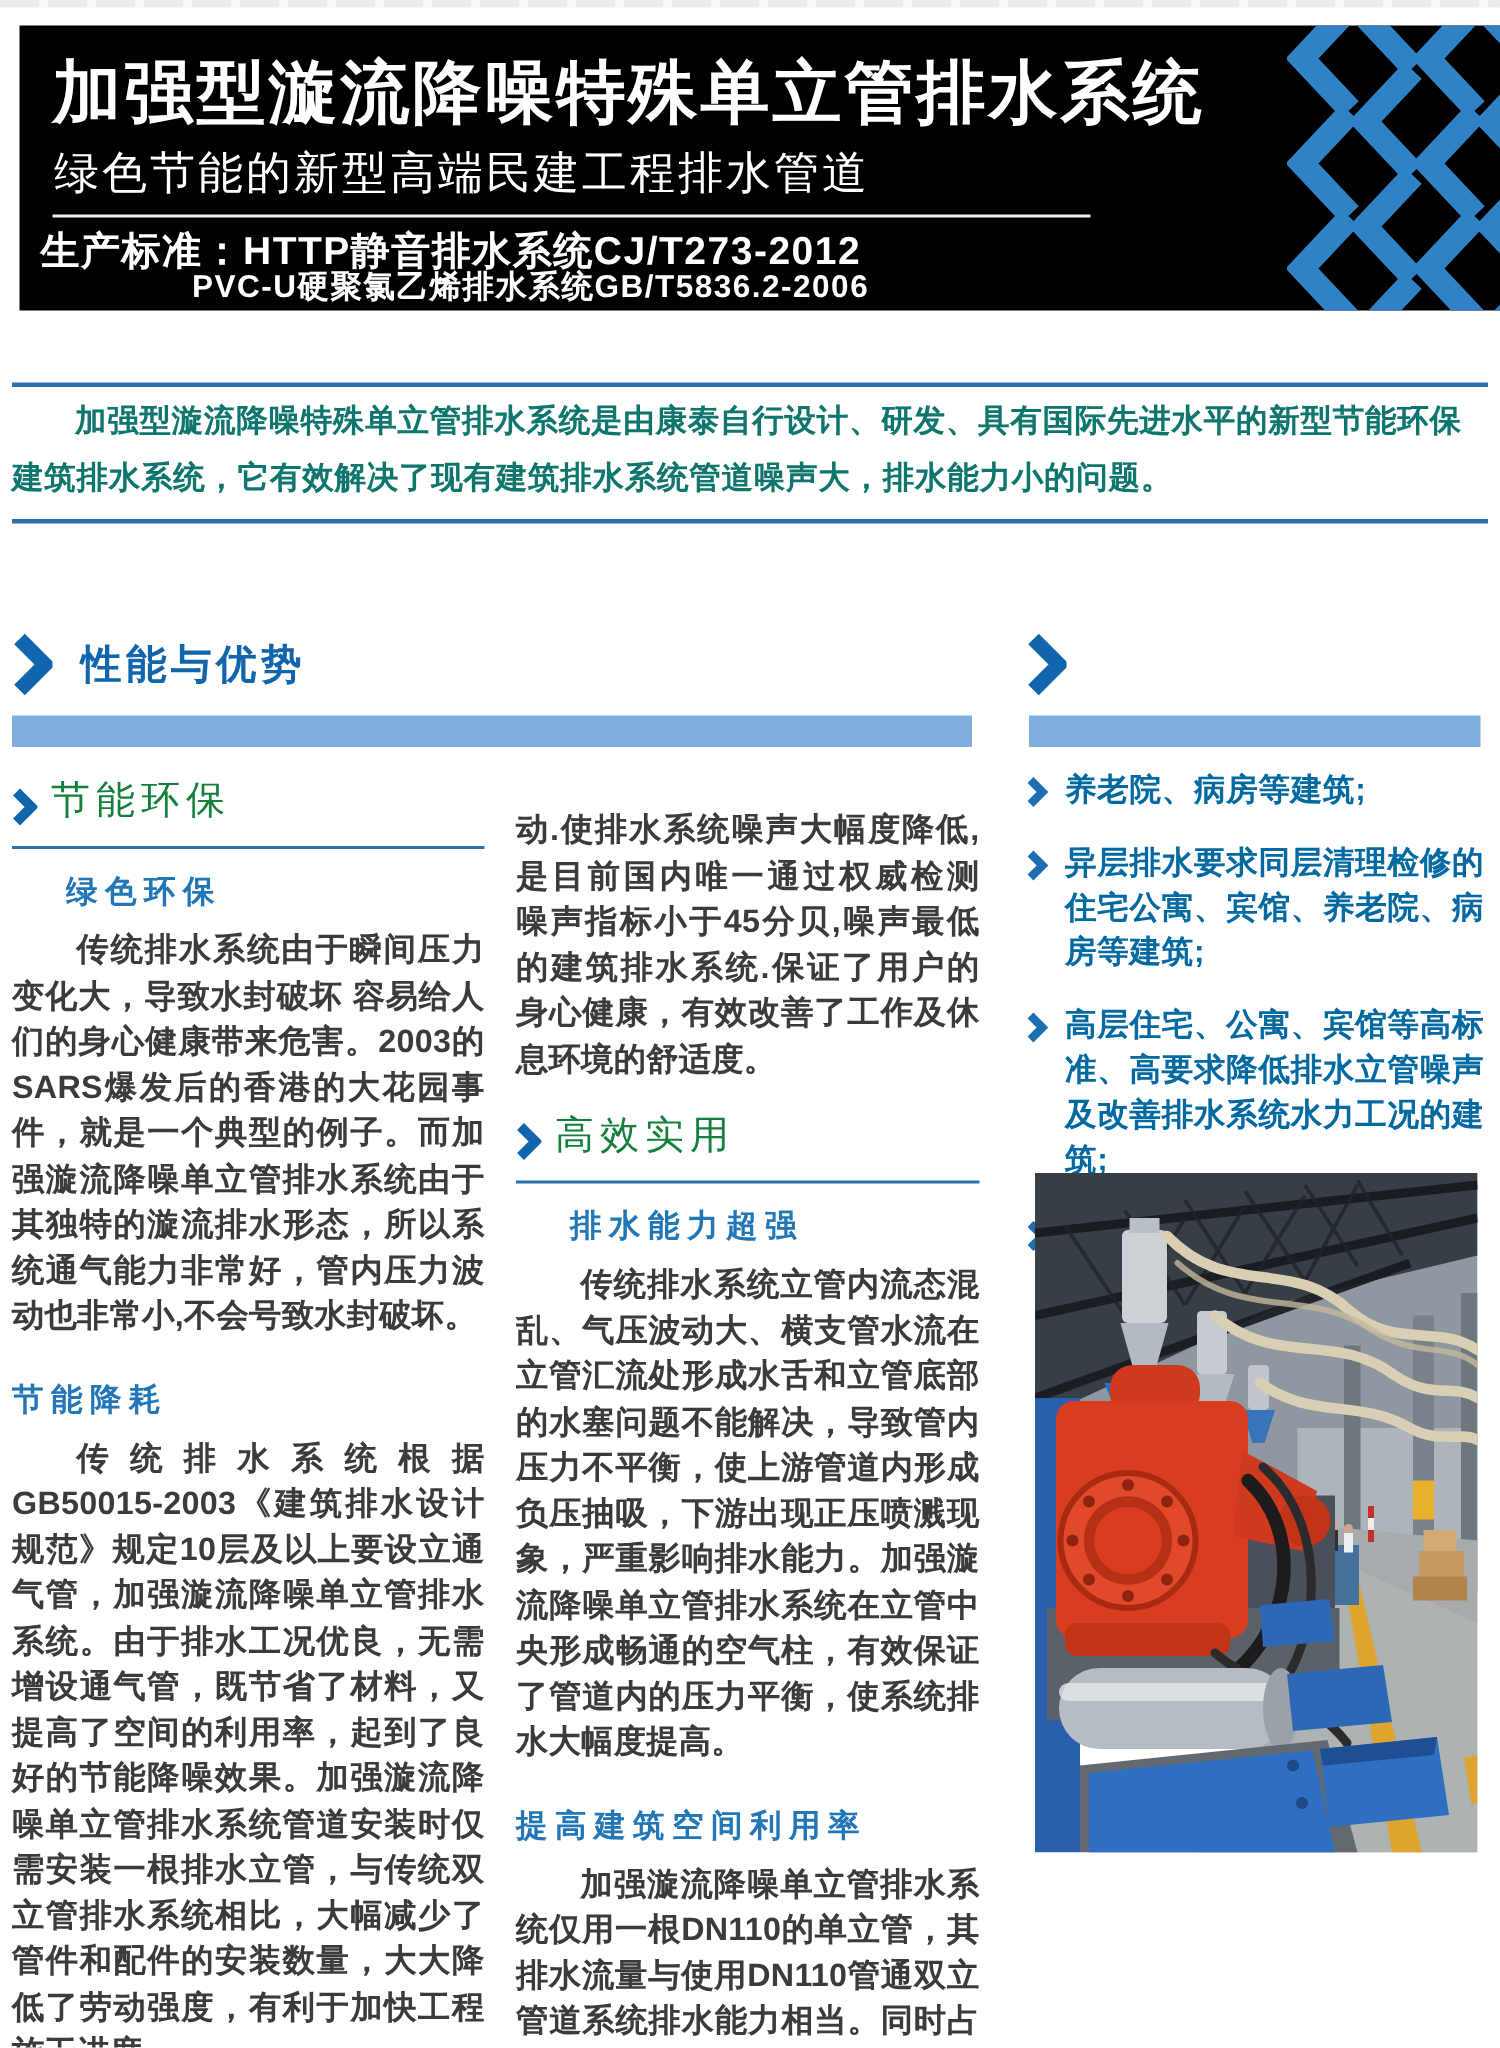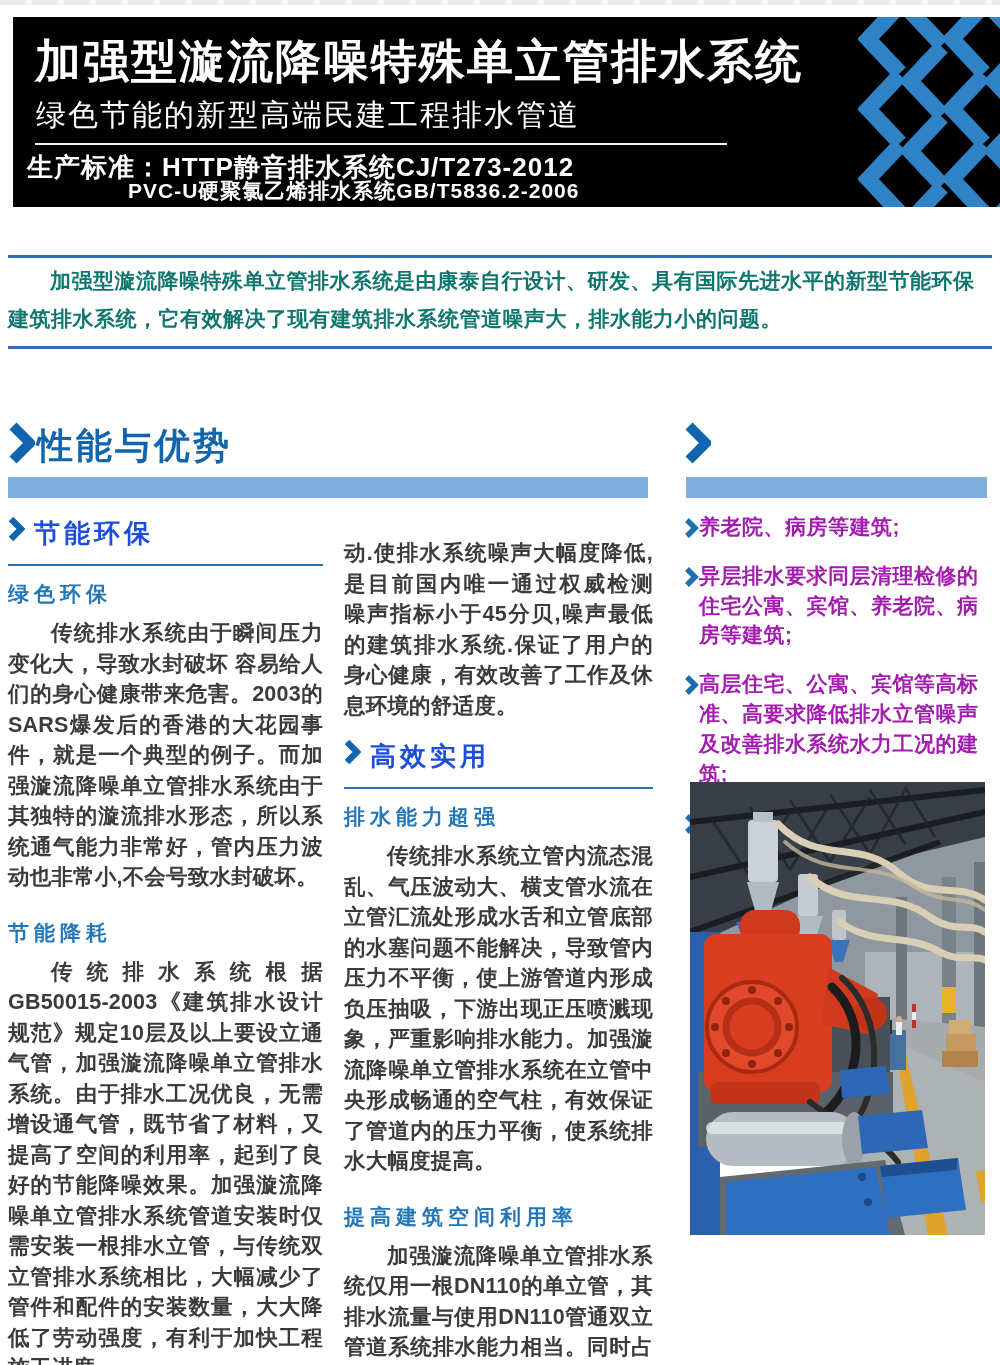--- a/index.html
+++ b/index.html
@@ -27,47 +27,47 @@
     letter-spacing:1px; white-space:nowrap; }
 
   
   .rule { position:absolute; left:8px; width:984px; height:3px; background:#2e6fb1; }
   .rule1 { top:255px; } .rule2 { top:346px; }
   .intro { position:absolute; left:8px; top:262px; width:984px; margin:0;
     font-size:21px; font-weight:bold; color:#0f766e; line-height:1.8;
     text-indent:2em; letter-spacing:0.5px; }
 
   
-  .sec-head { position:absolute; display:flex; align-items:flex-start; gap:2px;
-    font-size:36px; font-weight:bold; color:#1165ac; letter-spacing:3px; white-space:nowrap; }
+  .sec-head { position:absolute; display:flex; align-items:center; gap:19px;
+    font-size:27px; font-weight:bold; color:#1165ac; letter-spacing:3px; white-space:nowrap; }
   .sec-head-left { left:8px; top:422px; }
   .sec-head-right { left:684px; top:422px; }
   .band { position:absolute; top:477px; height:21px; background:#7fafdf; }
   .band-left { left:8px; width:640px; }
   .band-right { left:686px; width:301px; }
 
   
   .col { position:absolute; }
   .col-left  { left:8px;   top:516px; width:315px; }
   .col-mid   { left:344px; top:538px; width:309px; }
   .col-right { left:684px; top:512px; width:306px; }
 
-  h3.sub { display:flex; align-items:flex-start; gap:9px; margin:0 0 14px 0;
+  h3.sub { display:flex; align-items:flex-end; gap:9px; margin:0 0 14px 0;
     padding-bottom:13px; border-bottom:2px solid #2b6fb0;
-    font-size:26px; font-weight:bold; color:#1d4ed8; letter-spacing:4px; }
+    font-size:26px; font-weight:normal; color:#15803d; letter-spacing:4px; }
   .col-mid h3.sub { margin-top:18px; }
   h4.blk { margin:26px 0 10px 0; font-size:21px; font-weight:bold;
     color:#2377b6; letter-spacing:5px; }
-  h3.sub + h4.blk { margin-top:2px; }
+  h3.sub + h4.blk { margin-top:2px;margin-left:36px; }
   p.body { margin:0; font-size:21.5px; font-weight:bold; color:#3b3b3b;
     line-height:1.42; text-align:justify; text-indent:2em; letter-spacing:0.2px; }
   p.cont { text-indent:0; }
 
-  .app-item { display:flex; margin-bottom:19px; font-size:21px;
-    font-weight:bold; color:#a21caf; line-height:1.42; letter-spacing:0.5px; }
+  .app-item { display:flex; gap:11px; margin-bottom:19px; font-size:21px;
+    font-weight:bold; color:#0369a1; line-height:1.42; letter-spacing:0.5px; }
   .app-item svg { flex:none; margin-top:5px; }
 
   .photo { position:absolute; left:690px; top:782px; width:295px; height:453px; }
 </style>
 </head>
 <body>
 
 <div>
 
   <div class="top-edge"></div>

